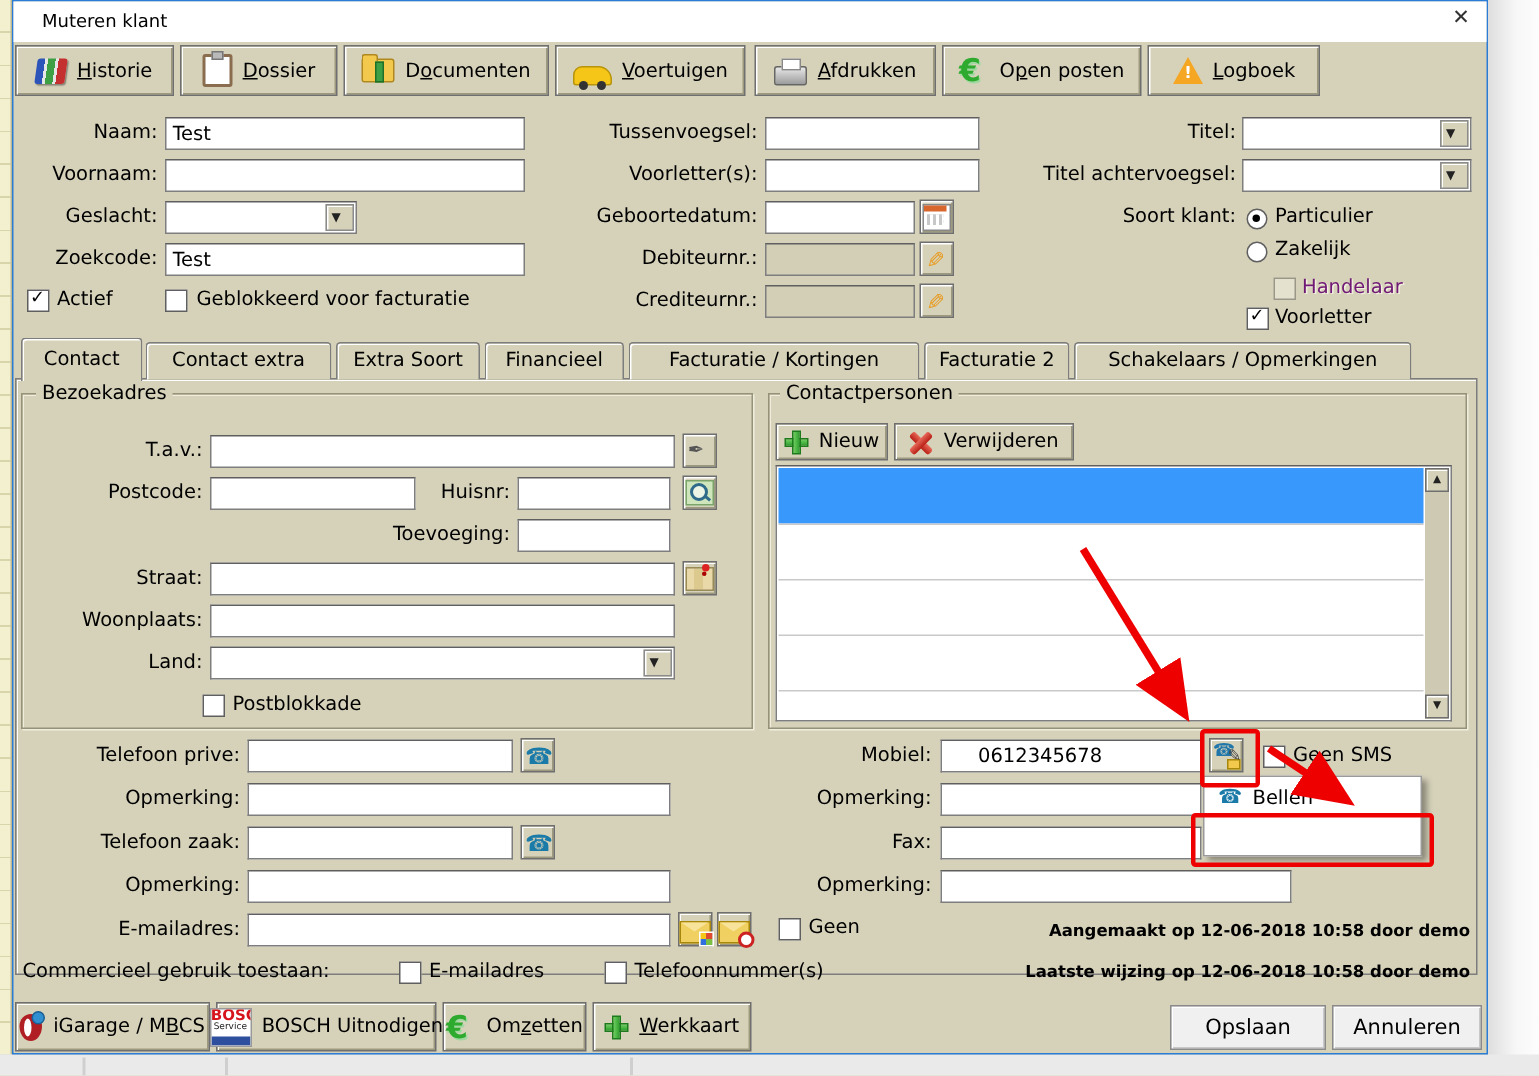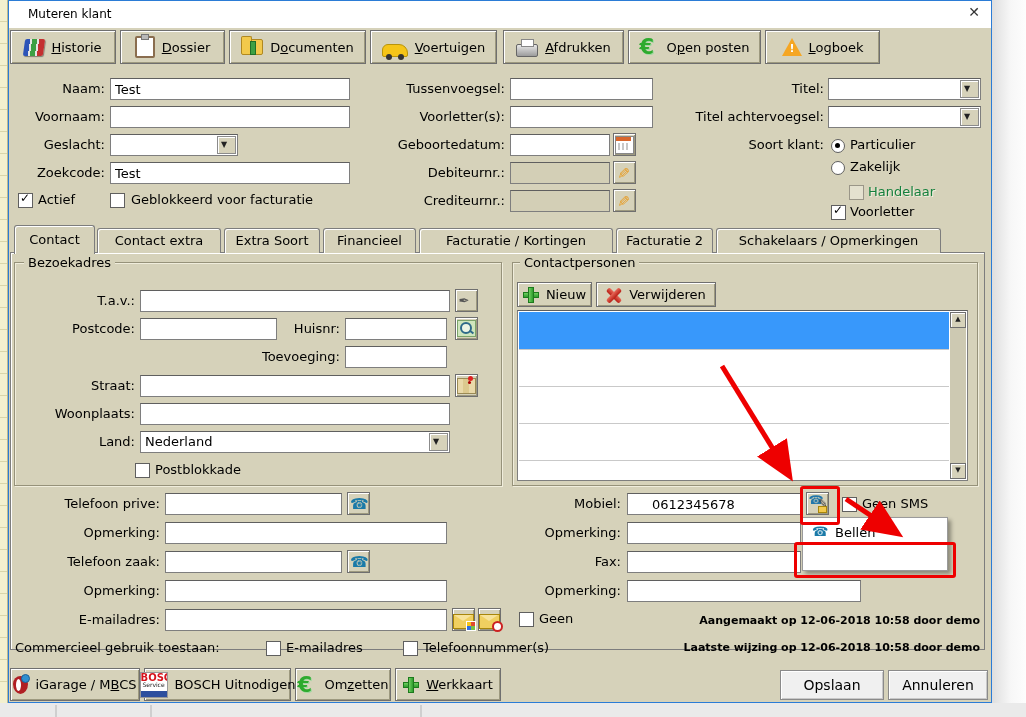--- a/index.html
+++ b/index.html
@@ -28,21 +28,21 @@
   .combo-btn::before{content:"▼";position:absolute;left:3px;top:3px;font-size:8px;color:#222;}
   .btn3d{position:absolute;box-sizing:border-box;background:#d6d2ba;border:1px solid #6f6f6f;box-shadow:inset 1px 1px 0 #ffffff,inset -1px -1px 0 #9d997f;display:flex;align-items:center;justify-content:center;gap:7px;cursor:default;white-space:nowrap;}
   .btn-lite{background:#f0f0f0;border:1px solid #8a8a8a;box-shadow:inset 1px 1px 0 #fff,inset -1px -1px 0 #c8c8c8;font-size:14px;}
   .iconbtn{position:absolute;box-sizing:border-box;width:23px;height:23px;background:#d6d2ba;border:1px solid #6f6f6f;box-shadow:inset 1px 1px 0 #fff,inset -1px -1px 0 #9d997f;display:flex;align-items:center;justify-content:center;cursor:default;}
   .u{text-decoration:underline;}
   .cb{position:absolute;width:13px;height:13px;background:#fff;border:1px solid #5f5f5f;}
   .cb.checked::after{content:"✓";position:absolute;left:1px;top:-3px;font-size:12px;font-weight:bold;}
   .cb.disabled{background:#e4e1cf;border-color:#9a9688;}
   .radio{position:absolute;width:12px;height:12px;border-radius:50%;background:#fff;border:1px solid #5f5f5f;}
   .radio.sel::after{content:"";position:absolute;left:3px;top:3px;width:5px;height:5px;border-radius:50%;background:#000;}
-  .dis-text{color:#15803d;text-shadow:1px 1px 0 #f2efe0;}
+  .dis-text{color:#701a75;text-shadow:1px 1px 0 #f2efe0;}
   
   .tab{position:absolute;top:228px;height:25px;background:#d6d2ba;border:1px solid #7d7d7d;border-bottom:none;border-radius:3px 3px 0 0;box-shadow:inset 1px 1px 0 #fff;text-align:center;padding-top:4px;font-size:13px;cursor:default;box-sizing:border-box;}
   .tab.active{top:225px;height:29px;z-index:5;padding-top:6px;}
   .tabpanel{left:10px;top:252px;width:975px;height:398px;border:1px solid #7d7d7d;box-shadow:inset 1px 1px 0 #fff;background:#d6d2ba;}
   
   .group{position:absolute;box-sizing:border-box;border:1px solid #96927a;box-shadow:inset 1px 1px 0 #f0eddc,1px 1px 0 #f0eddc;}
   .legend{position:absolute;background:#d6d2ba;padding:0 4px;font-size:13px;z-index:2;}
   
   .listbox{position:absolute;background:#fff;border:1px solid #7e7e7e;border-top-color:#5f5f5f;}
   .lb-row-sel{position:absolute;left:1px;right:18px;top:1px;height:37px;background:#3898fb;}
@@ -246,21 +246,20 @@
 <input class="inp" style="left: 345px; top: 346px; width: 102px;" value="">
 <div class="lbl" style="left:55px;top:378px;width:80px">Straat:</div>
 <input class="inp" style="left: 140px; top: 375px; width: 310px;" value="">
 <div class="iconbtn" style="left:455px;top:374px">
     <span class="ic ic-map"></span>
   </div>
 <div class="lbl" style="left:45px;top:406px;width:90px">Woonplaats:</div>
 <input class="inp" style="left: 140px; top: 403px; width: 310px;" value="">
 <div class="lbl" style="left:55px;top:434px;width:80px">Land:</div>
 <div class="combo" style="left:140px;top:431px;width:310px">
-  <div class="combo-txt">Nederland</div>
   <div class="combo-btn"></div>
 </div>
 <div class="cb" style="left:135px;top:463px"></div>
 <div class="lbl-l" style="left:155px;top:462px">Postblokkade</div>
 
 <div class="group" style="left:512px;top:262px;width:466px;height:224px"></div>
 <div class="legend" style="left:520px;top:255px">Contactpersonen</div>
 <div class="btn3d" style="left:517px;top:282px;width:75px;height:25px">
   <span class="ic ic-plus"></span>
   <span>Nieuw</span>

